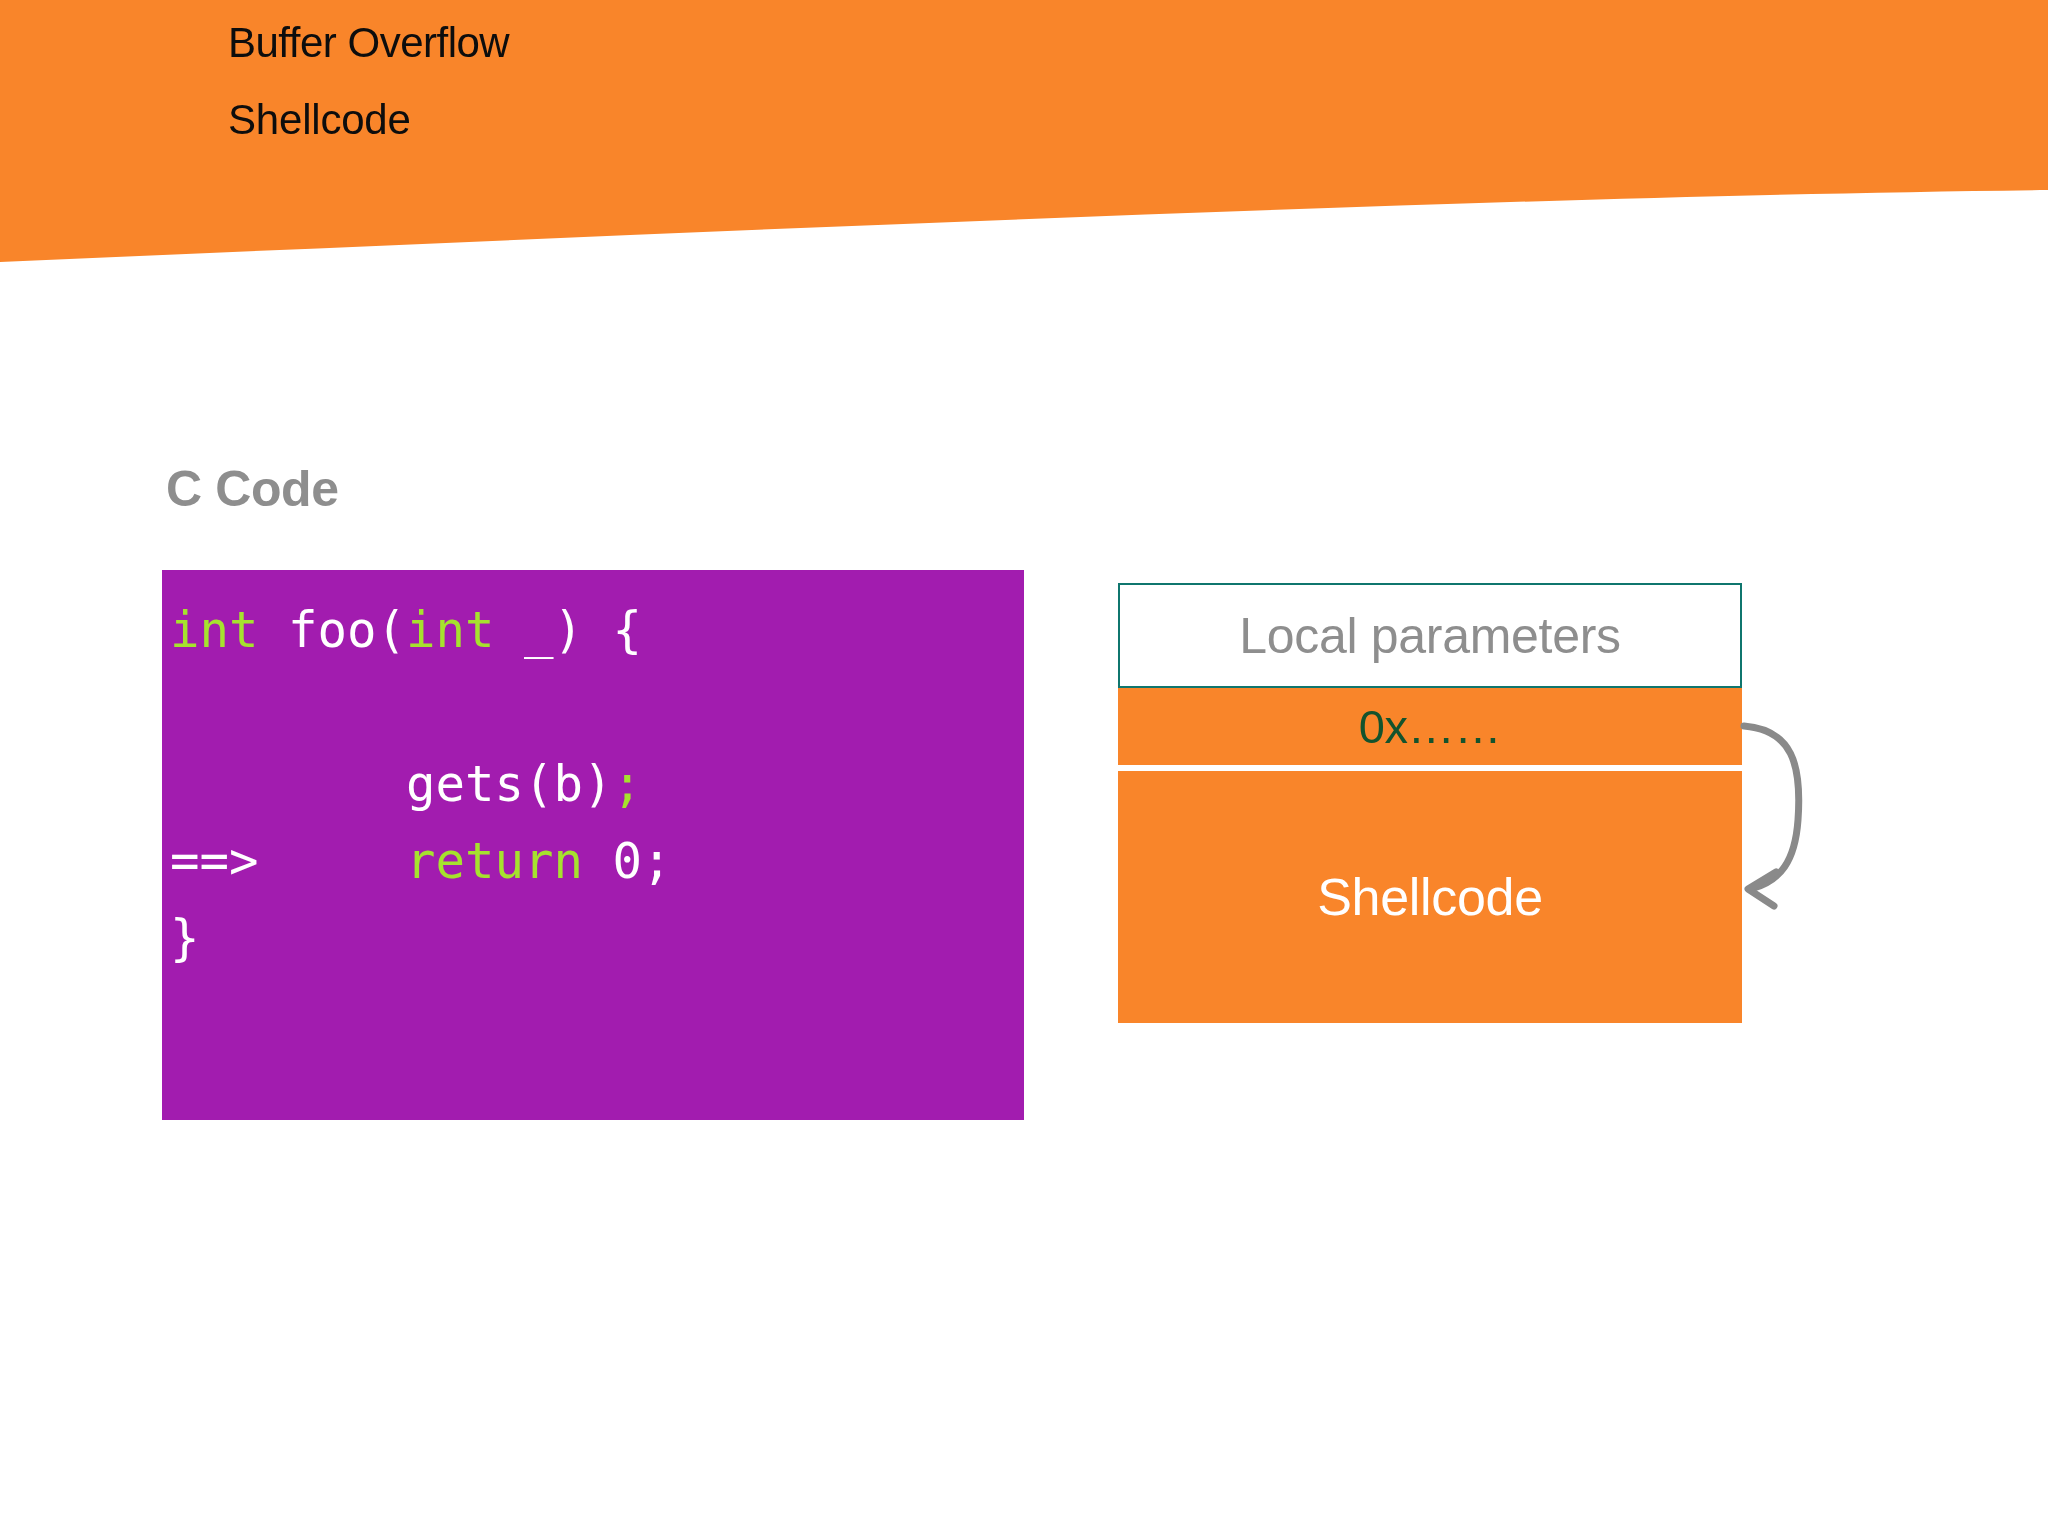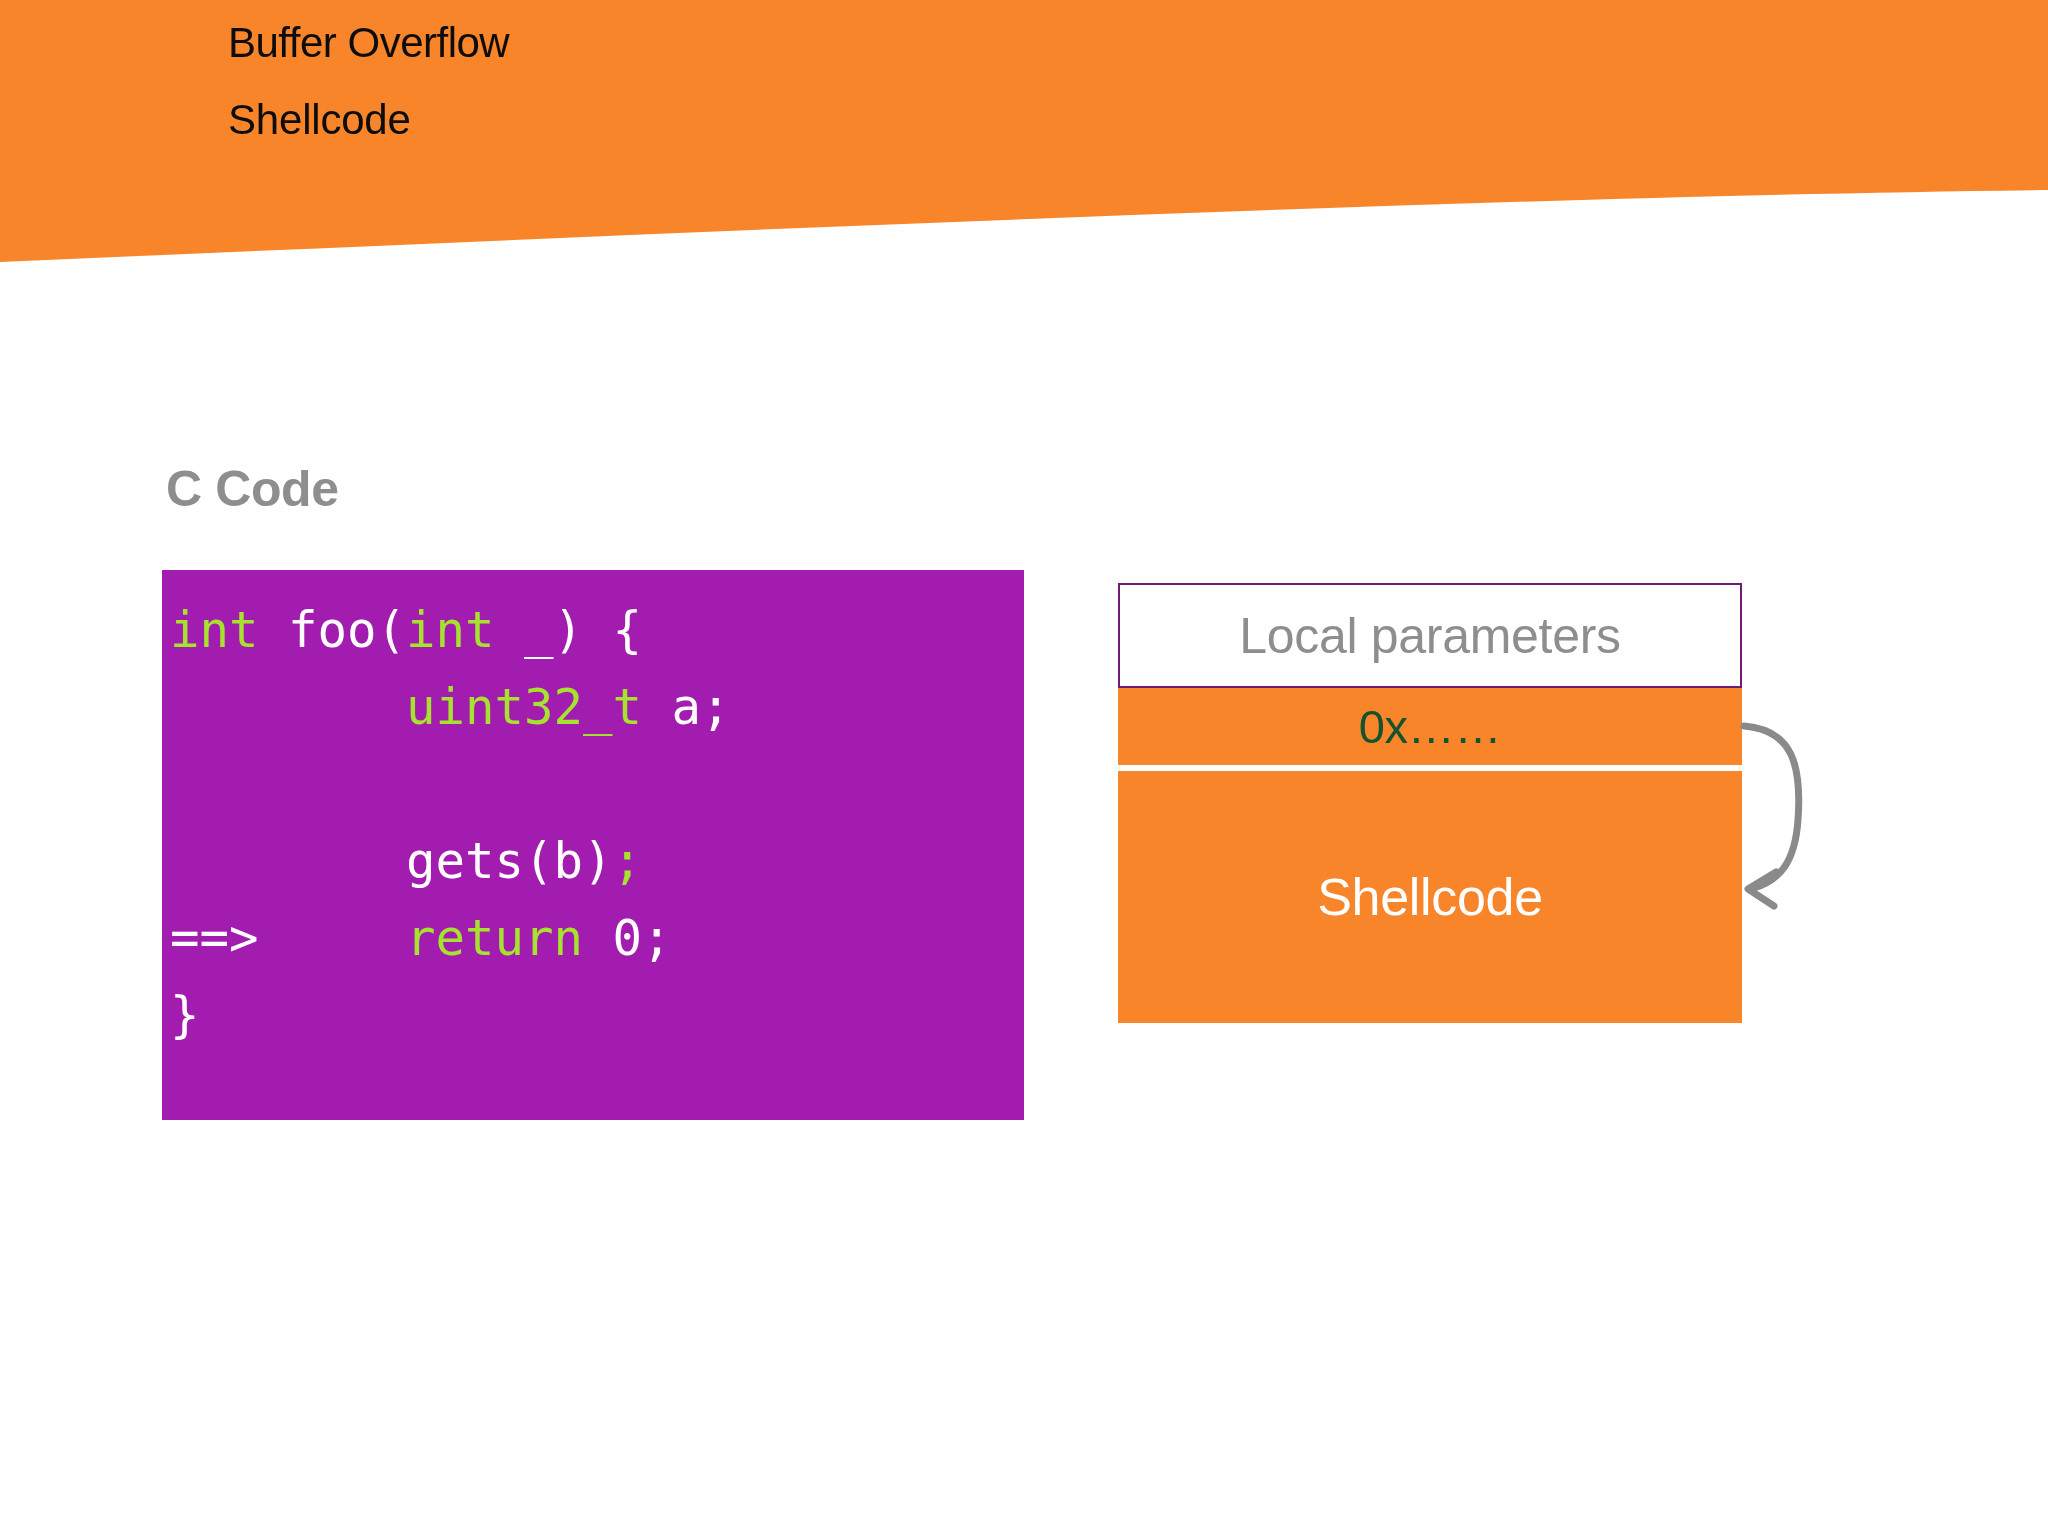--- a/index.html
+++ b/index.html
@@ -103,21 +103,21 @@
     box-sizing: border-box;
     display: flex;
     align-items: center;
     justify-content: center;
     text-align: center;
   }
   #row-local {
     top: 0;
     height: 105px;
     background: #ffffff;
-    border: 2px solid #701a75;
+    border: 2px solid #0f766e;
     color: #8e8e8e;
     font-size: 50px;
     letter-spacing: -0.3px;
   }
   #row-addr {
     top: 105px;
     height: 80px;
     background: #F9852A;
     border-bottom: 3px solid #ffffff;
     color: #ffffff;
@@ -151,21 +151,20 @@
     <path id="header-path" d="M0,0 L2048,0 L2048,190 C1500,196 700,232 0,262 Z" fill="#F9852A"></path>
   </svg>
   <div id="header-title">Buffer Overflow</div>
   <div id="header-subtitle">Shellcode</div>
 </div>
 
 <div id="section-label">C Code</div>
 
 <div id="code-block" style="background: #a21caf;">
     <div class="code-line"><span class="kw" style="color: rgb(166, 226, 46);">int</span><span class="pl"> foo(</span><span class="kw" style="color: rgb(166, 226, 46);">int</span><span class="pl"> _) {</span></div>
-    <div class="code-line"><span class="pl">        </span><span class="kw" style="color: rgb(166, 226, 46);">uint32_t</span><span class="pl"> a;</span></div>
     <div class="code-line code-blank">&nbsp;</div>
     <div class="code-line"><span class="pl">        gets(b)</span><span class="kw" style="color: rgb(166, 226, 46);">;</span></div>
     <div class="code-line"><span class="pl">==&gt;     </span><span class="kw" style="color: rgb(166, 226, 46);">return</span><span class="pl"> 0;</span></div>
     <div class="code-line"><span class="pl">}</span></div>
   </div>
 
 <div id="stack-diagram">
   <div class="stack-row" id="row-local" style="background: rgb(255, 255, 255); color: rgb(142, 142, 142);">
     <span>Local parameters</span>
   </div>

